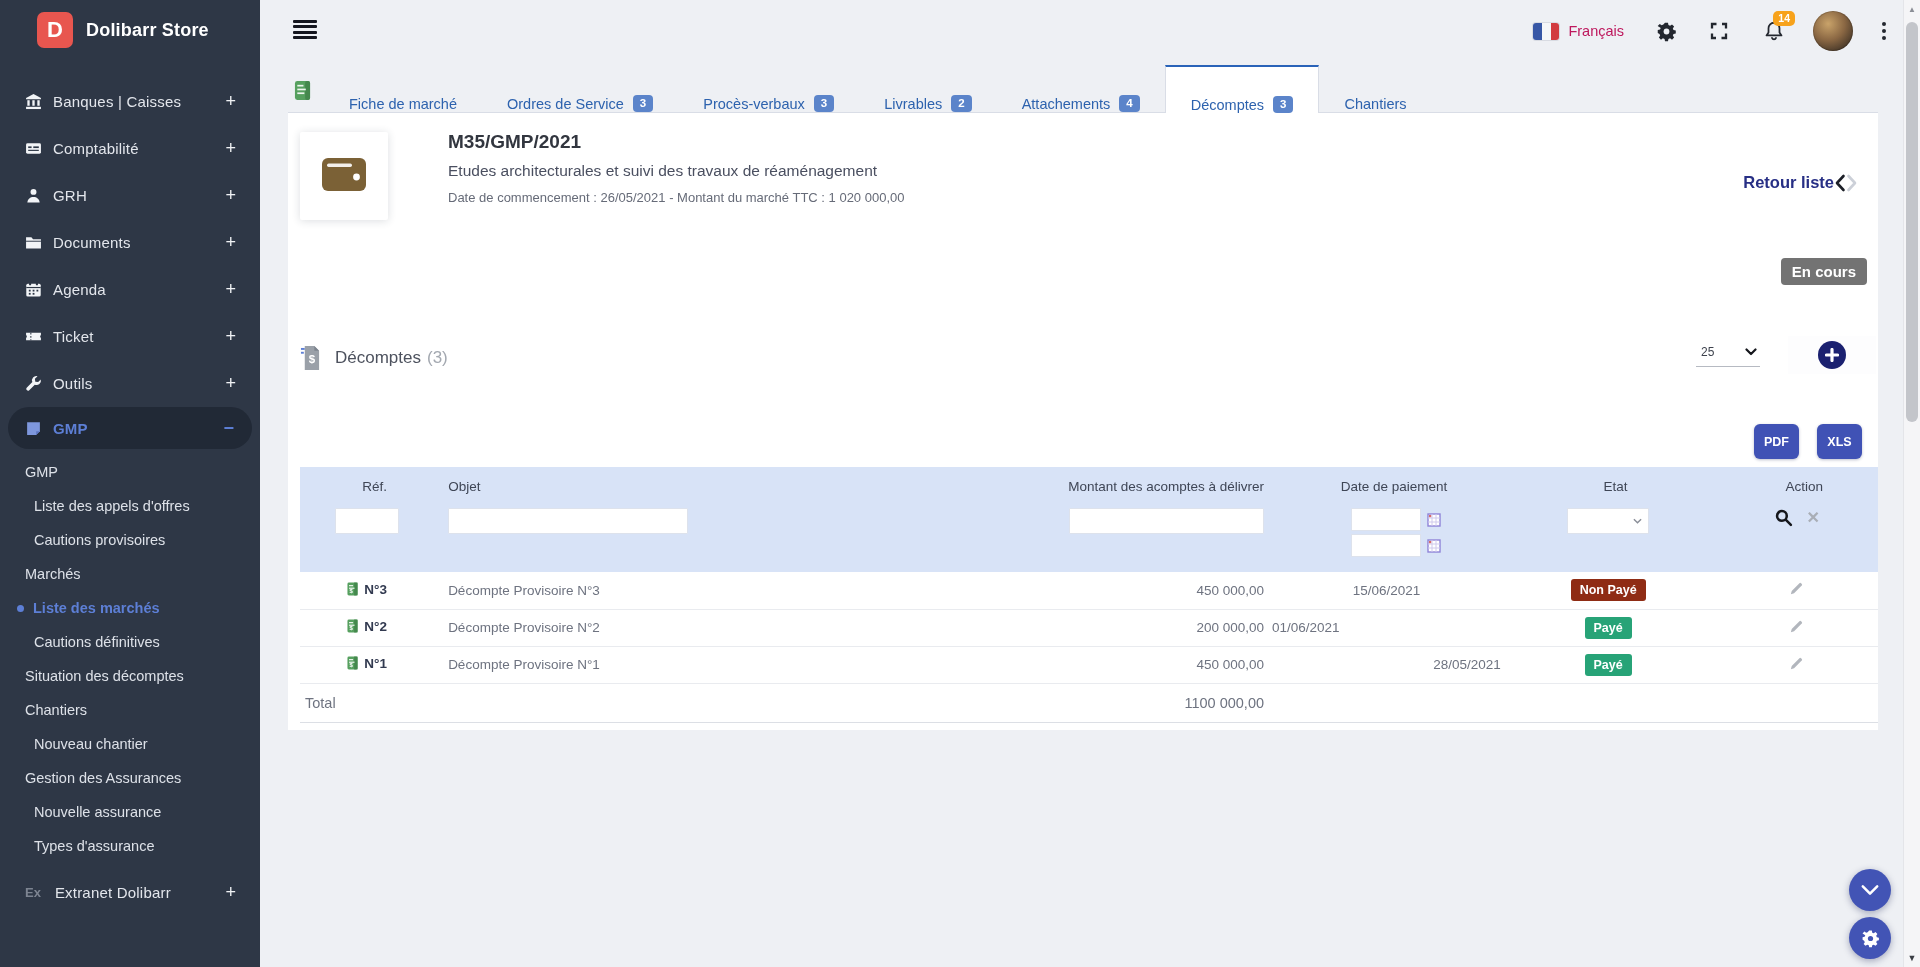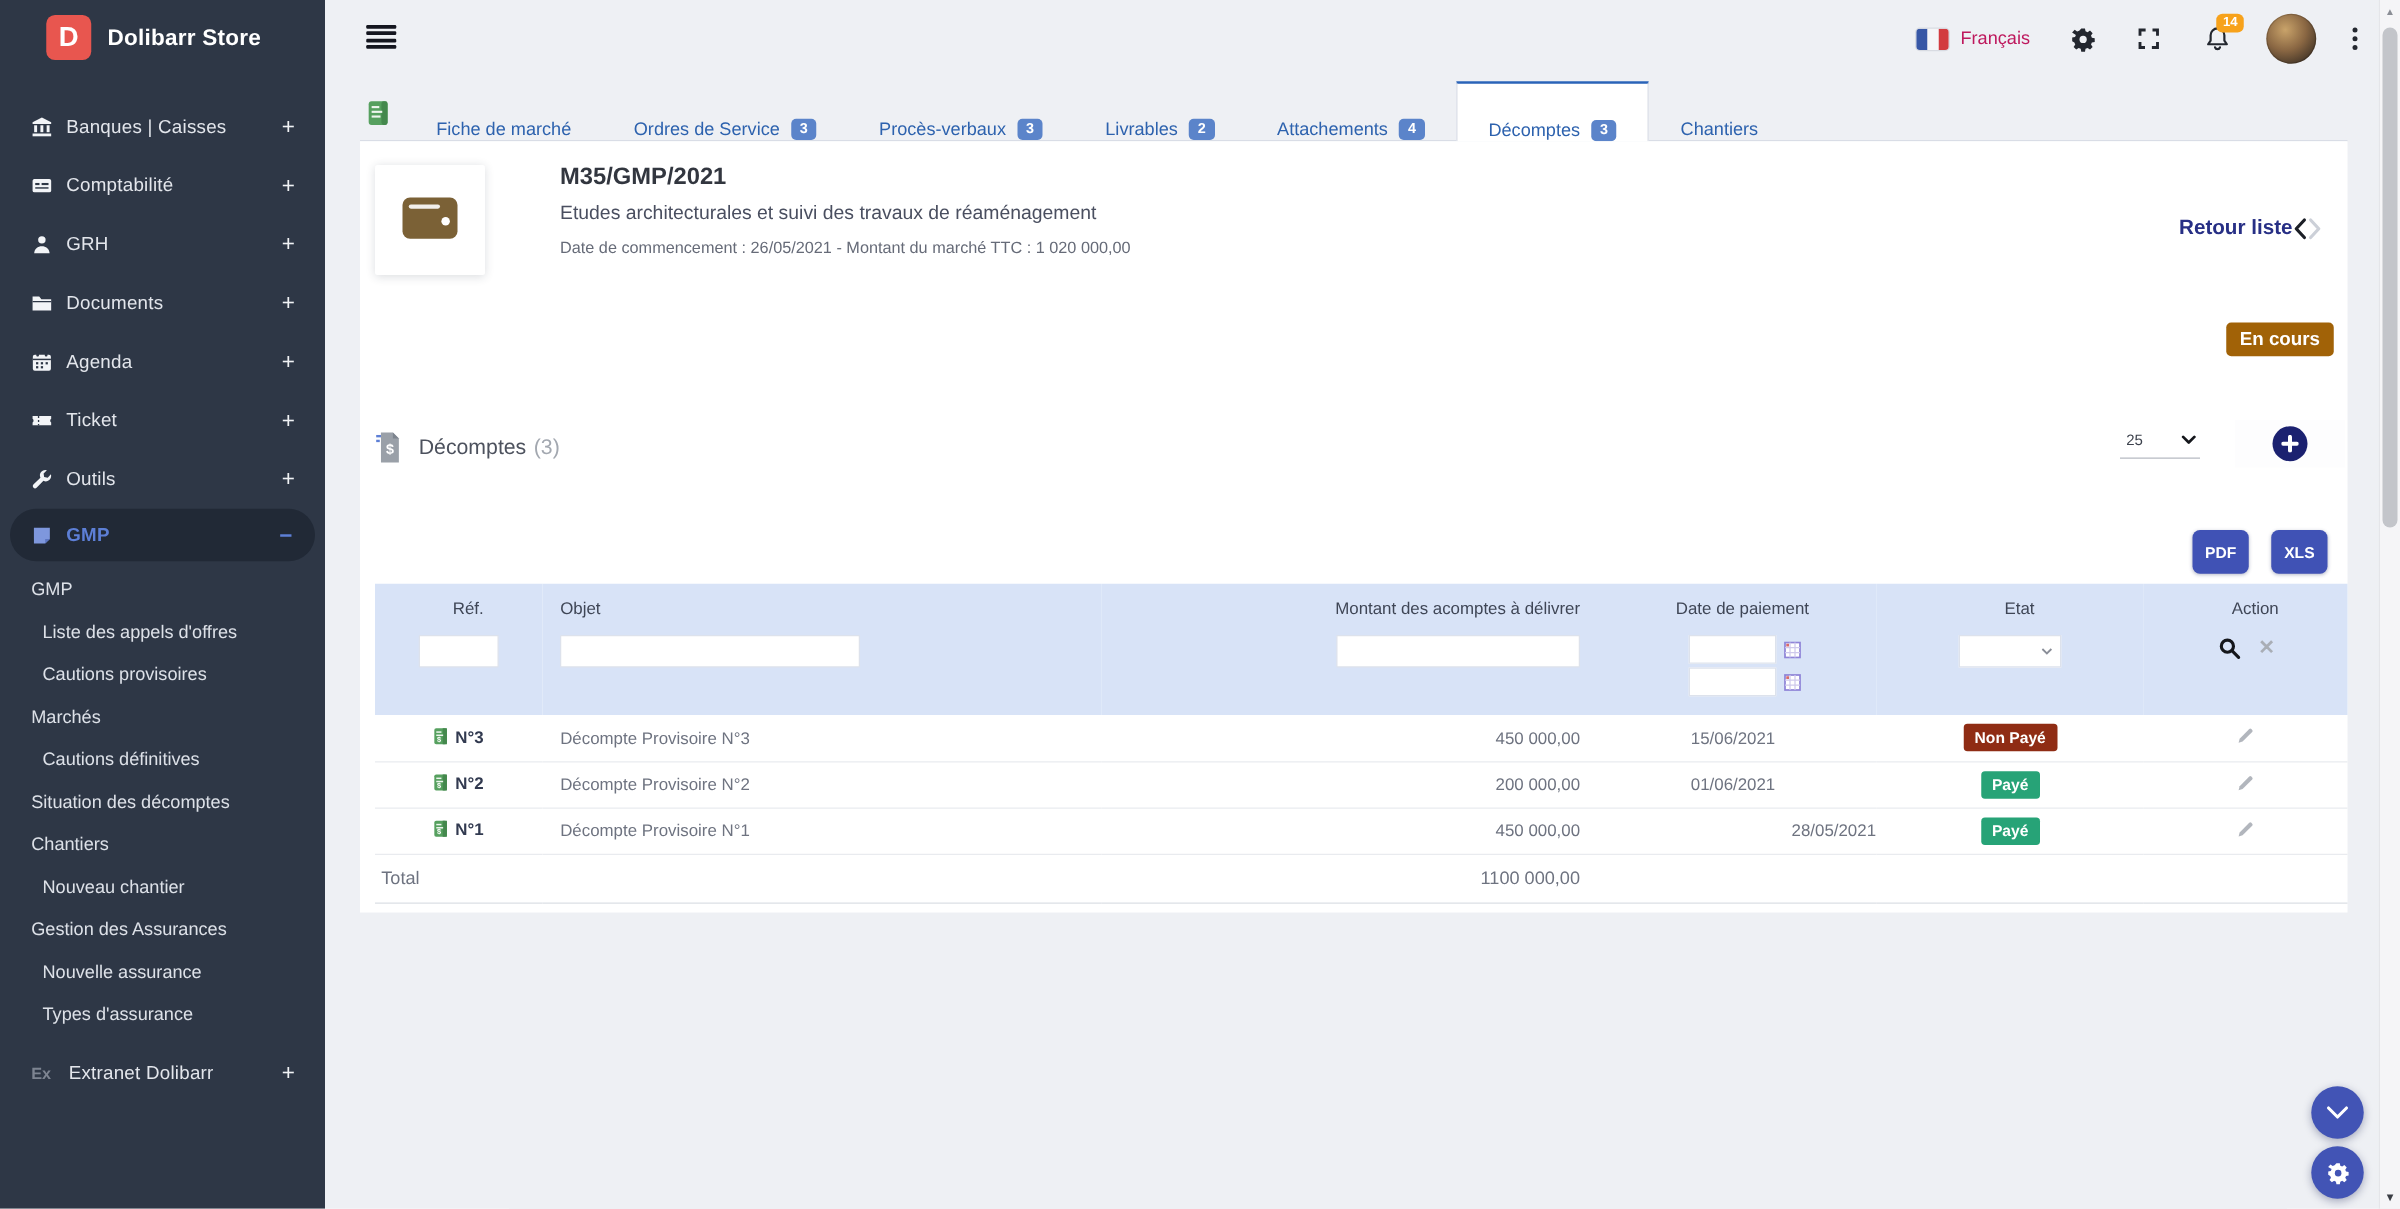--- a/index.html
+++ b/index.html
@@ -55,21 +55,21 @@
 
   
   #content{position:absolute;left:28px;right:42px;top:113px;height:617px;background:#fff}
   .wallet-card{position:absolute;left:12px;top:19px;width:88px;height:88px;background:#fff;box-shadow:0 1px 8px rgba(40,50,70,.16);display:flex;align-items:center;justify-content:center;border-radius:2px}
   .ref-title{position:absolute;left:160px;top:18px;font-size:19px;font-weight:bold;color:#32363f}
   .subtitle{position:absolute;left:160px;top:49px;font-size:15.5px;color:#4a4f60}
   .info-line{position:absolute;left:160px;top:77px;font-size:13px;color:#666b78}
   .backnav{position:absolute;right:20px;top:60px;display:flex;align-items:center;}
   .back-label{font-size:16.5px;font-weight:bold;color:#272f85;cursor:pointer}
   .chev{display:flex;cursor:pointer}
-  .status-badge{position:absolute;right:11px;top:145px;background:#a16207;color:#fff;font-weight:bold;font-size:15px;padding:5px 11px;border-radius:4px}
+  .status-badge{position:absolute;right:11px;top:145px;background:#737373;color:#fff;font-weight:bold;font-size:15px;padding:5px 11px;border-radius:4px}
   .section-head{position:absolute;left:12px;top:232px;display:flex;align-items:center}
   .section-icon{margin-right:14px;display:flex}
   .section-title{font-size:17px;color:#4d525e}
   .section-count{font-size:17px;color:#a3a8b0;margin-left:6px}
   .pagesize{position:absolute;right:118px;top:230px;width:64px;display:flex;align-items:center;justify-content:space-between;border-bottom:1px solid #b6bac2;padding:2px 3px 7px 5px;cursor:pointer}
   .pagesize-val{font-size:12px;color:#3d424d}
   .add-backdrop{position:absolute;right:2px;top:223px;width:88px;height:38px;background:#fdfdfe;display:flex;align-items:center;justify-content:center}
   .add-btn{width:28px;height:28px;border-radius:50%;background:#1b2170;display:flex;align-items:center;justify-content:center;cursor:pointer}
   .export{position:absolute;right:16px;top:311px;display:flex;gap:18px}
   .export-btn{width:45px;height:35px;background:#4052b5;border:none;border-radius:6px;color:#fff;font-weight:bold;font-size:12.5px;cursor:pointer;font-family:"Liberation Sans",sans-serif;box-shadow:0 1px 3px rgba(30,40,90,.3)}
@@ -220,20 +220,23 @@
     <span>GMP</span>
   </div>
       <div class="sub-item lvl2">
     <span>Liste des appels d'offres</span>
   </div>
       <div class="sub-item lvl2">
     <span>Cautions provisoires</span>
   </div>
       <div class="sub-item lvl1">
     <span>Marchés</span>
+  </div>
+      <div class="sub-item lvl2 active">
+    <span>Liste des marchés</span>
   </div>
       <div class="sub-item lvl2">
     <span>Cautions définitives</span>
   </div>
       <div class="sub-item lvl1">
     <span>Situation des décomptes</span>
   </div>
       <div class="sub-item lvl1">
     <span>Chantiers</span>
   </div>
@@ -507,21 +510,21 @@
                     <rect x="2.2" y="3.2" width="4.5" height="1.3" fill="#fff" opacity=".9"></rect>
                     <rect x="2.2" y="6" width="6" height="1.3" fill="#fff" opacity=".9"></rect>
                     <text x="4.6" y="12.4" font-size="6.5" fill="#fff" font-weight="bold" text-anchor="middle" font-family="Liberation Sans,sans-serif">$</text>
                   </svg>
         </span>
         <span>N°2</span>
       </span>
     </td>
     <td class="al">Décompte Provisoire N°2</td>
     <td class="ar" style="padding-right:8px">200 000,00</td>
-    <td style="text-align:center">01/06/2021</td>
+    <td style="">01/06/2021</td>
     <td style="text-align:center"><span class="etat-badge" style="background: rgb(39, 163, 119);">Payé</span></td>
     <td style="text-align:center">
       <span class="pencil">
         <svg viewBox="0 0 16 16" width="15" height="15" fill="#b2b6bd">
                   <path d="M2 14l.9-3.4 8.2-8.2a1.3 1.3 0 0 1 1.8 0l.7.7a1.3 1.3 0 0 1 0 1.8L5.4 13.1 2 14z"></path>
                 </svg>
       </span>
     </td>
   </tr>
           <tr>

